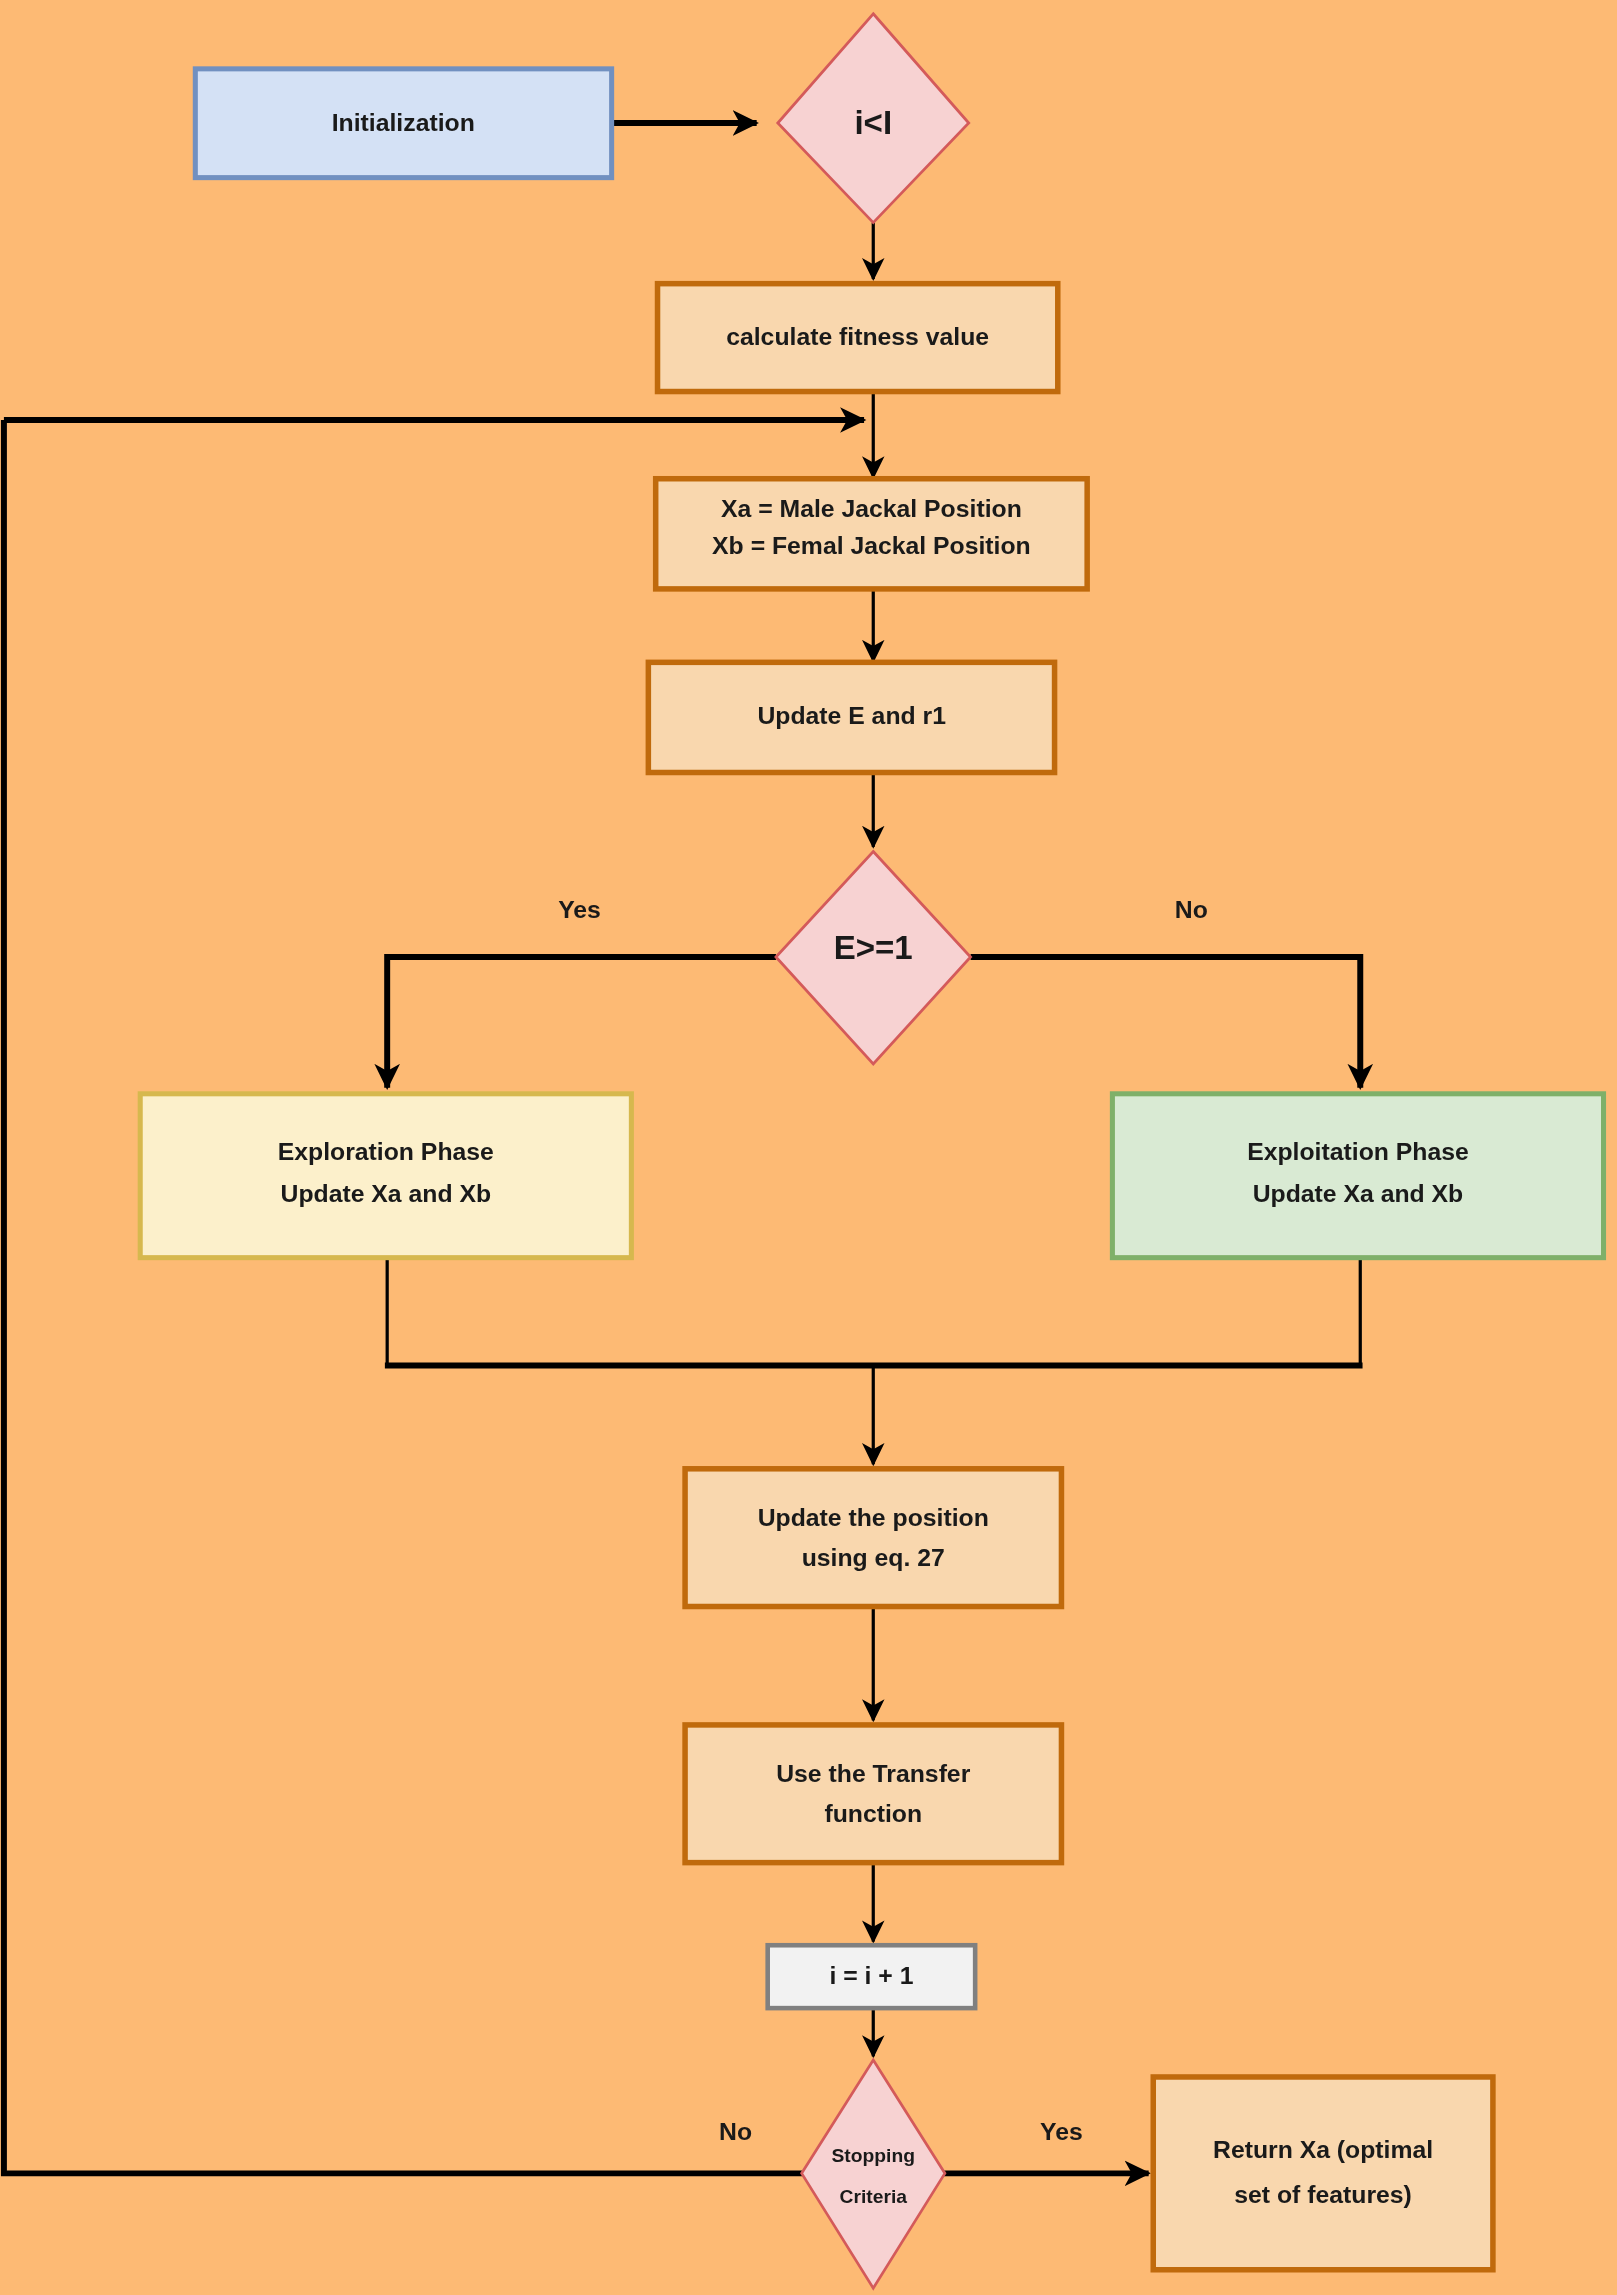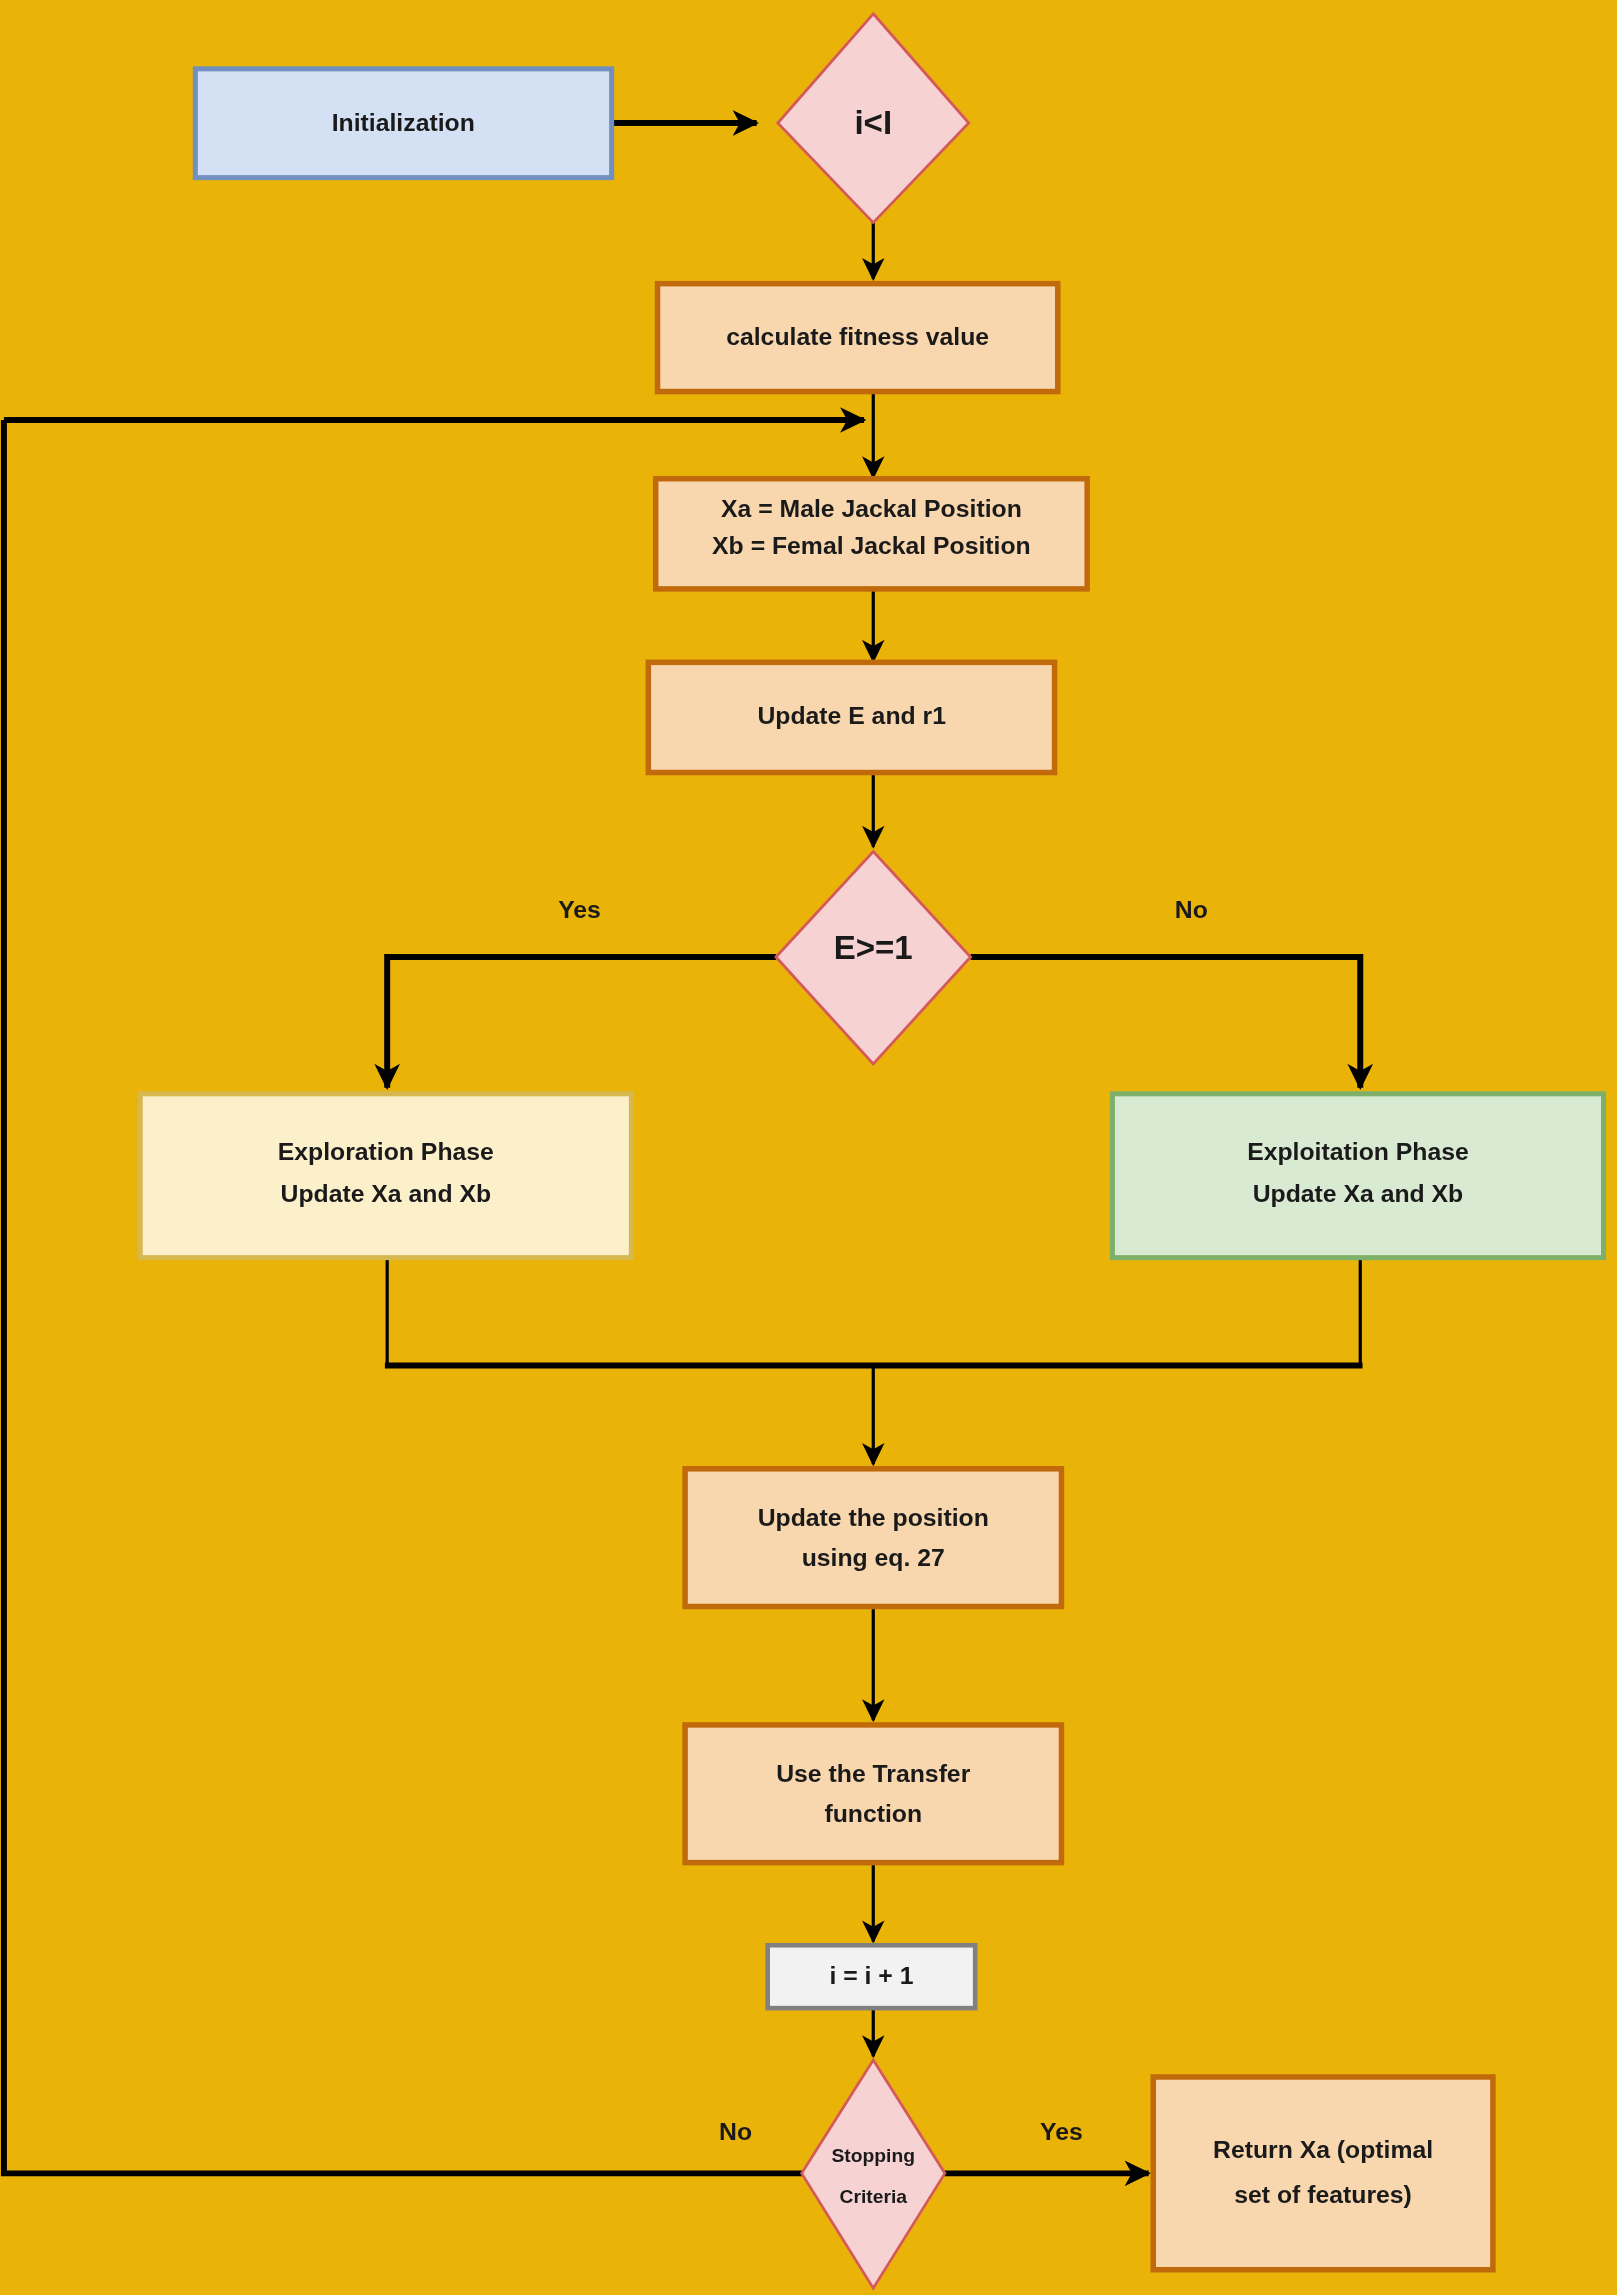--- a/index.html
+++ b/index.html
@@ -10,21 +10,21 @@
   body {
     width: 1618px;
     height: 2295px;
     font-family: "Liberation Sans", sans-serif;
     overflow: hidden;
   }
   #flowchart-root {
     position: relative;
     width: 1618px;
     height: 2295px;
-    background: #eab308;
+    background: #fdba74;
   }
   svg.flow-svg {
     position: absolute;
     top: 0;
     left: 0;
     width: 1618px;
     height: 2295px;
     display: block;
   }
   .node-label {

